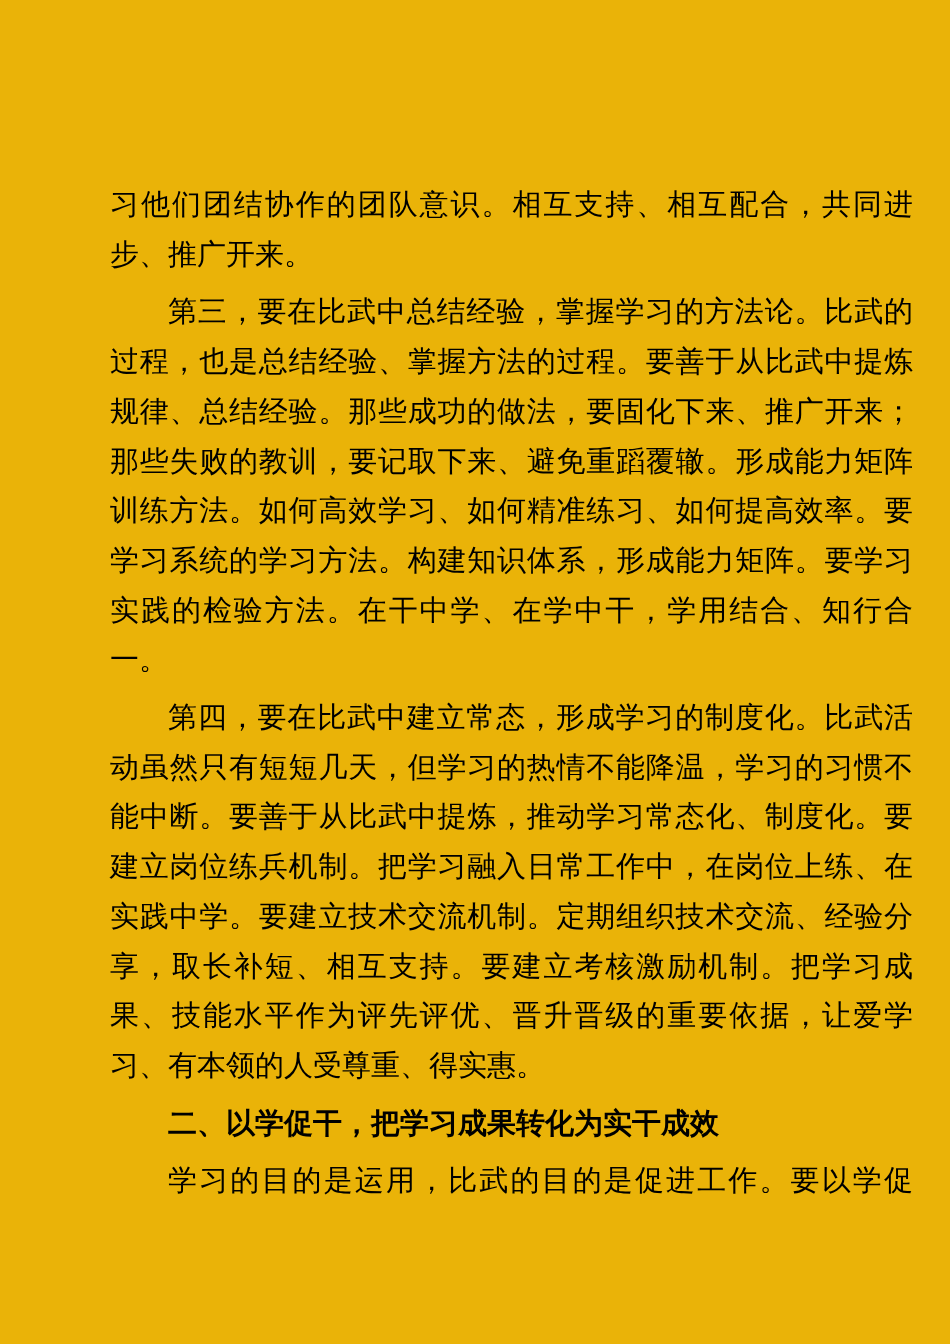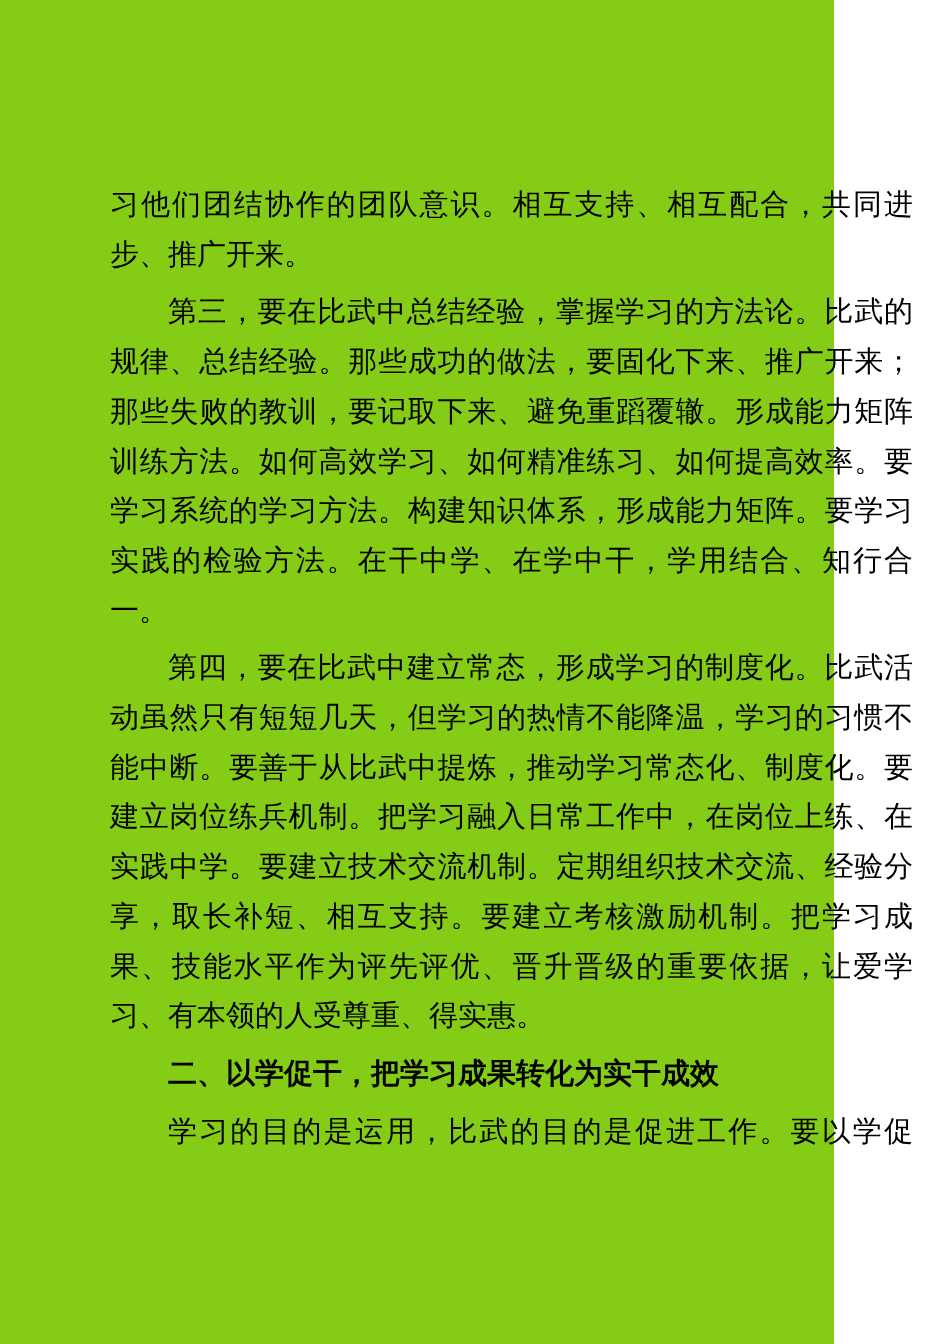--- a/index.html
+++ b/index.html
@@ -9,23 +9,23 @@
   }
   body {
     width: 950px;
     height: 1344px;
     font-family: "Liberation Sans", sans-serif;
     color: #000000;
     overflow: hidden;
   }
   .page {
     box-sizing: border-box;
-    width: 834px;
+    width: 950px;
     height: 1344px;
-    background: #84cc16;
+    background: #eab308;
     padding: 180px 37px 0 110px;
   }
   .text-block {
     width: 803px;
   }
   .line {
     font-size: 29px;
     line-height: 49.7px;
     letter-spacing: 0;
     text-align: justify;
@@ -45,20 +45,21 @@
   }
 </style>
 </head>
 <body>
 
 <div class="page">
   <div class="text-block">
       <div class="line just">习他们团结协作的团队意识。相互支持、相互配合，共同进</div>
       <div class="line">步、推广开来。</div>
       <div class="line just indent">第三，要在比武中总结经验，掌握学习的方法论。比武的</div>
+      <div class="line just">过程，也是总结经验、掌握方法的过程。要善于从比武中提炼</div>
       <div class="line just">规律、总结经验。那些成功的做法，要固化下来、推广开来；</div>
       <div class="line just">那些失败的教训，要记取下来、避免重蹈覆辙。形成能力矩阵</div>
       <div class="line just">训练方法。如何高效学习、如何精准练习、如何提高效率。要</div>
       <div class="line just">学习系统的学习方法。构建知识体系，形成能力矩阵。要学习</div>
       <div class="line just">实践的检验方法。在干中学、在学中干，学用结合、知行合</div>
       <div class="line">一。</div>
       <div class="line just indent">第四，要在比武中建立常态，形成学习的制度化。比武活</div>
       <div class="line just">动虽然只有短短几天，但学习的热情不能降温，学习的习惯不</div>
       <div class="line just">能中断。要善于从比武中提炼，推动学习常态化、制度化。要</div>
       <div class="line just">建立岗位练兵机制。把学习融入日常工作中，在岗位上练、在</div>

